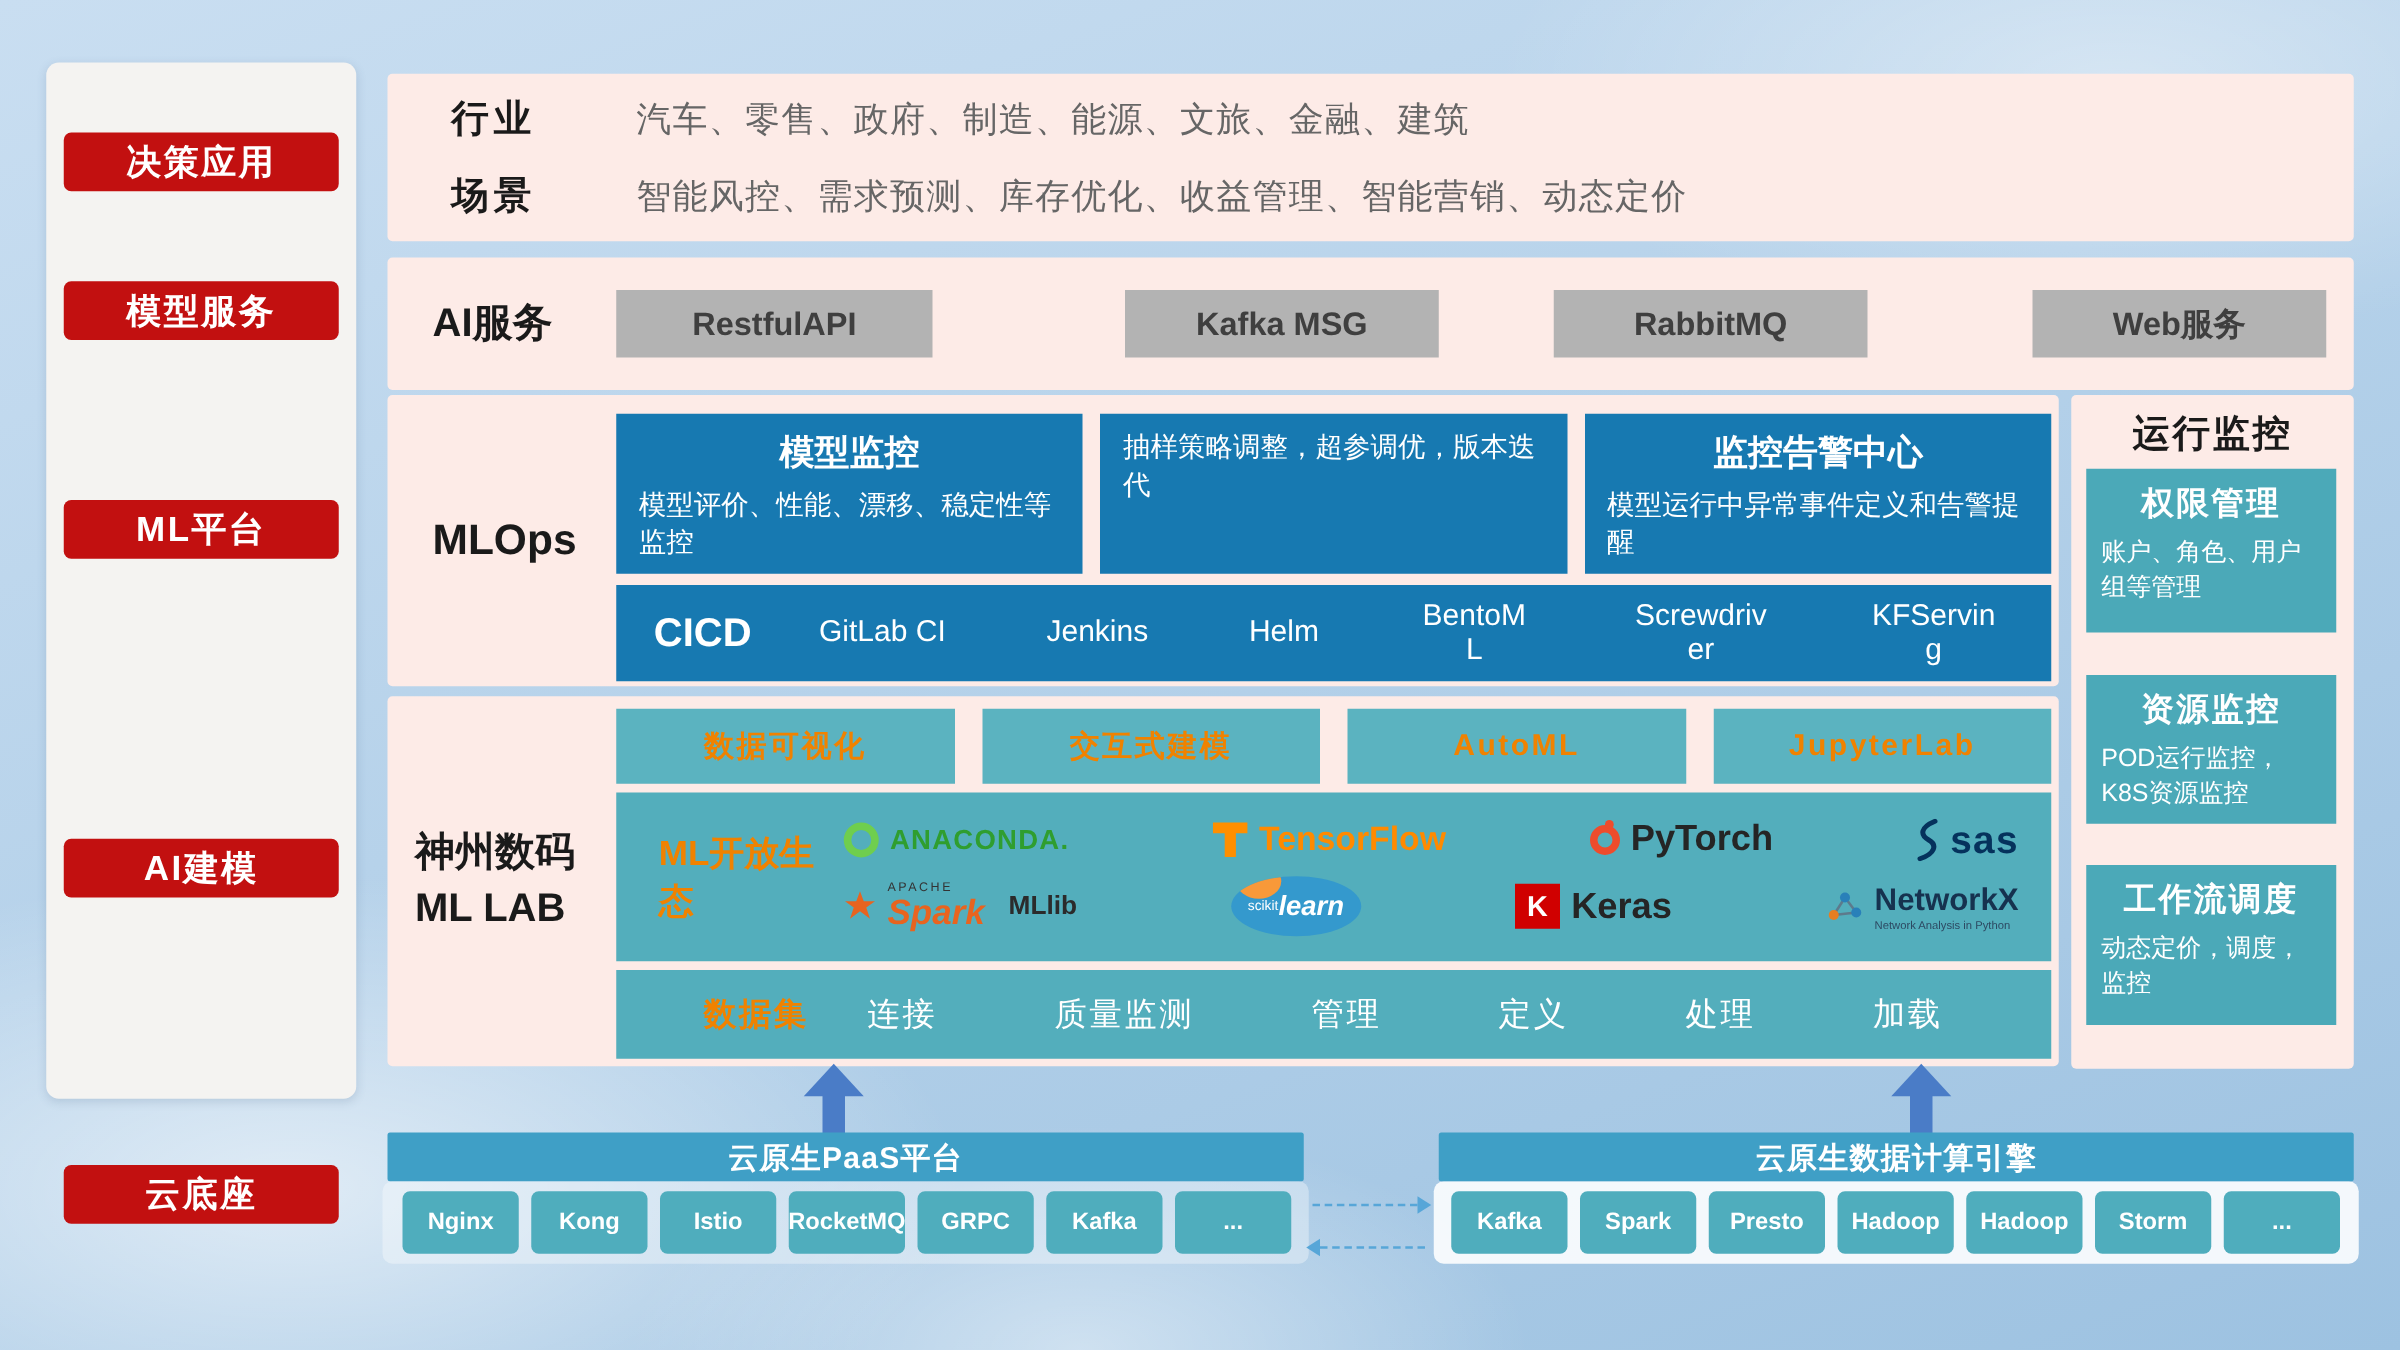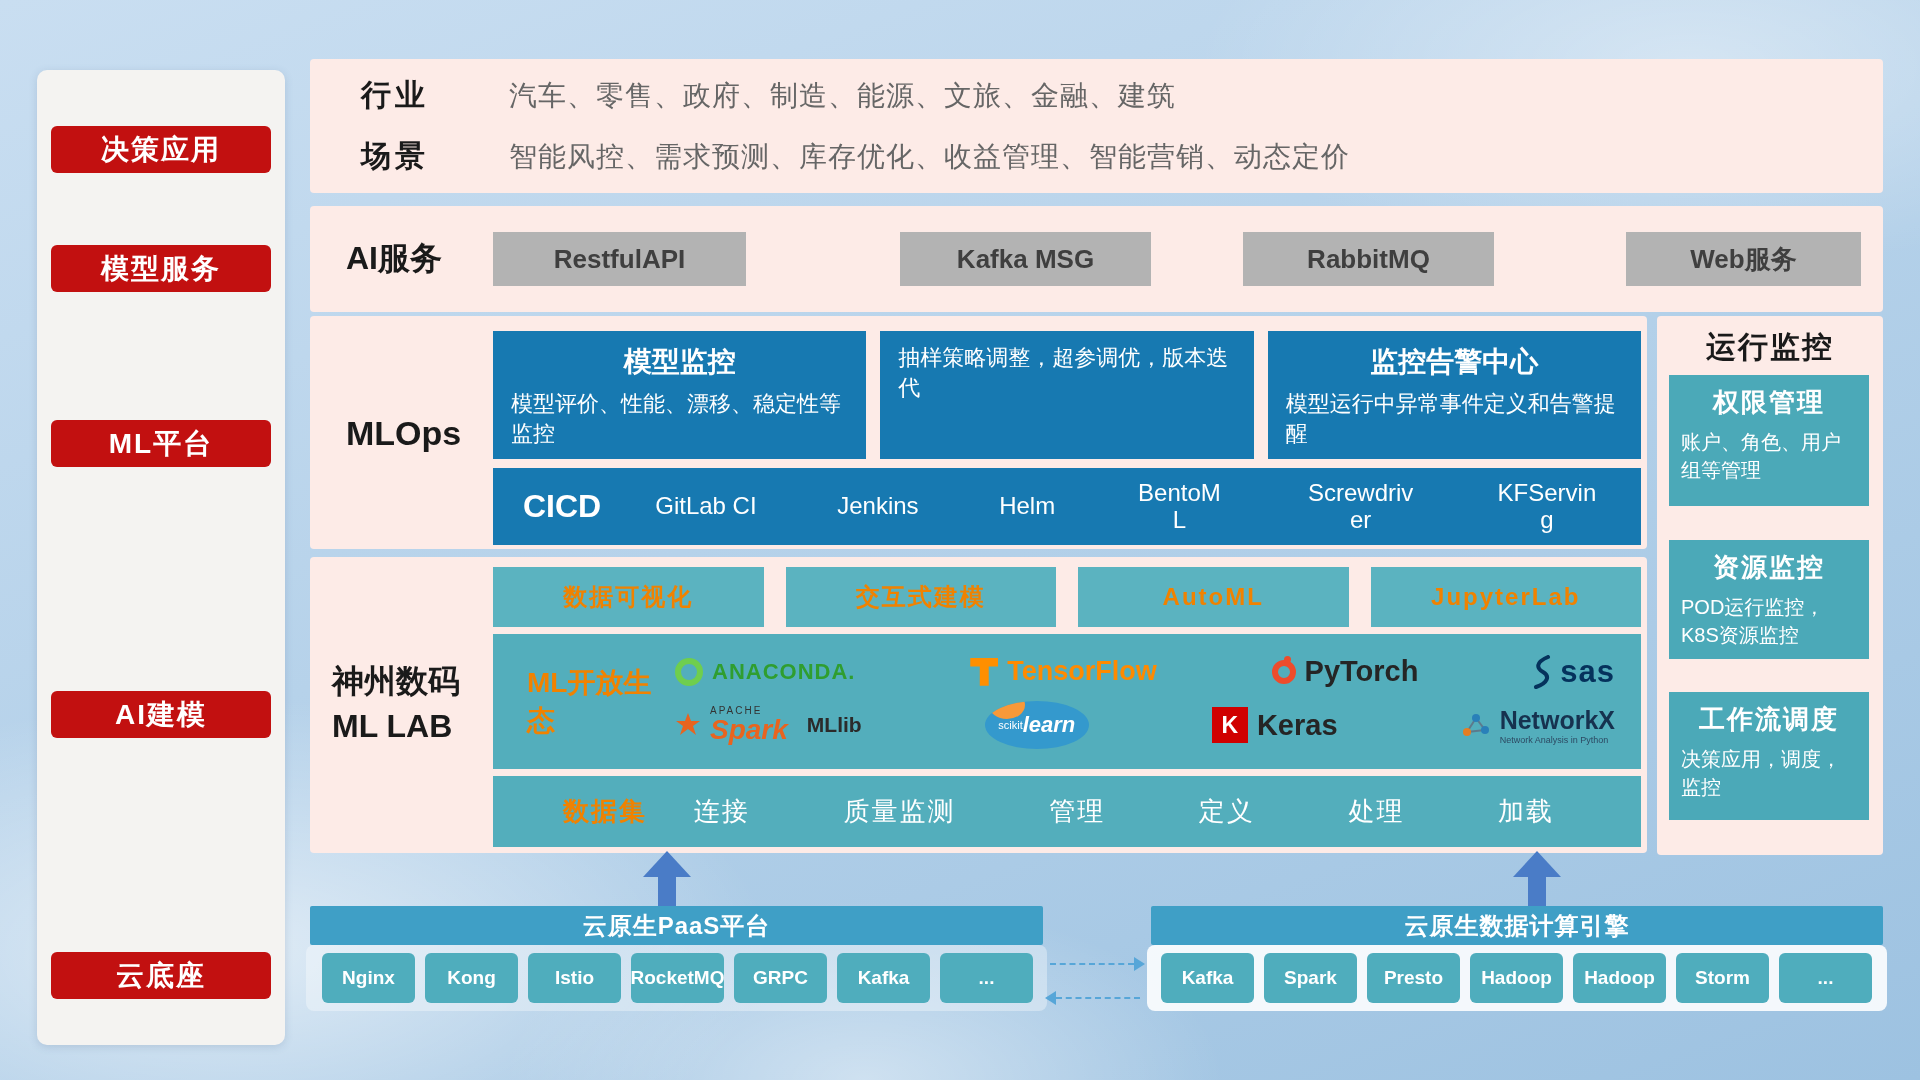--- a/index.html
+++ b/index.html
@@ -6,21 +6,21 @@
   html,body { width:1920px; height:1080px; }
   body { font-family:"Liberation Sans","DejaVu Sans",sans-serif; }
   .page { position:relative; width:1920px; height:1080px; overflow:hidden;
     background:
       radial-gradient(900px 420px at 12% 88%, rgba(255,255,255,.60), transparent 60%),
       radial-gradient(760px 320px at 88% 6%, rgba(255,255,255,.40), transparent 65%),
       radial-gradient(600px 300px at 45% 100%, rgba(255,255,255,.45), transparent 60%),
       linear-gradient(160deg,#c9def1 0%,#b6d2ea 45%,#9dc2e1 100%);
   }
   
-  .sidebar { position:absolute; left:37px; top:70px; width:248px; height:975px;
+  .sidebar { position:absolute; left:37px; top:50px; width:248px; height:829px;
     background:#f4f3f1; border-radius:10px; box-shadow:0 2px 8px rgba(60,90,130,.18); }
   .side-btn { position:absolute; left:14px; width:220px; height:47px; background:#c21010;
     color:#fff; font-size:28px; font-weight:bold; display:flex; align-items:center;
     justify-content:center; border-radius:6px; letter-spacing:2px; }
   
   .band { position:absolute; background:#fdebe7; border-radius:4px; }
   .band-industry { left:310px; top:59px; width:1573px; height:134px;
     display:flex; flex-direction:column; justify-content:center; gap:20px; padding-left:51px; }
   .ind-row { display:flex; align-items:center; }
   .ind-label { width:112px; font-size:30px; font-weight:bold; color:#1a1a1a; letter-spacing:4px; }
@@ -275,21 +275,21 @@
     <div class="mon-card" style="top:59px;height:131px">
       <div class="card-title">权限管理</div>
       <div class="card-body">账户、角色、用户组等管理</div>
     </div>
     <div class="mon-card" style="top:224px;height:119px">
       <div class="card-title">资源监控</div>
       <div class="card-body">POD运行监控，K8S资源监控</div>
     </div>
     <div class="mon-card" style="top:376px;height:128px">
       <div class="card-title">工作流调度</div>
-      <div class="card-body">决策应用，调度，监控</div>
+      <div class="card-body">动态定价，调度，监控</div>
     </div>
   </div>
 
   <div class="up-arrow-head" style="left:643px"></div>
   <div class="up-arrow-stem" style="left:658px"></div>
   <div class="up-arrow-head" style="left:1513px"></div>
   <div class="up-arrow-stem" style="left:1528px"></div>
 
   <div class="chips-backdrop" style="left:306px;width:741px;background:rgba(255,255,255,.35)"></div>
   <div class="found-bar" style="left:310px;width:733px">云原生PaaS平台</div>

